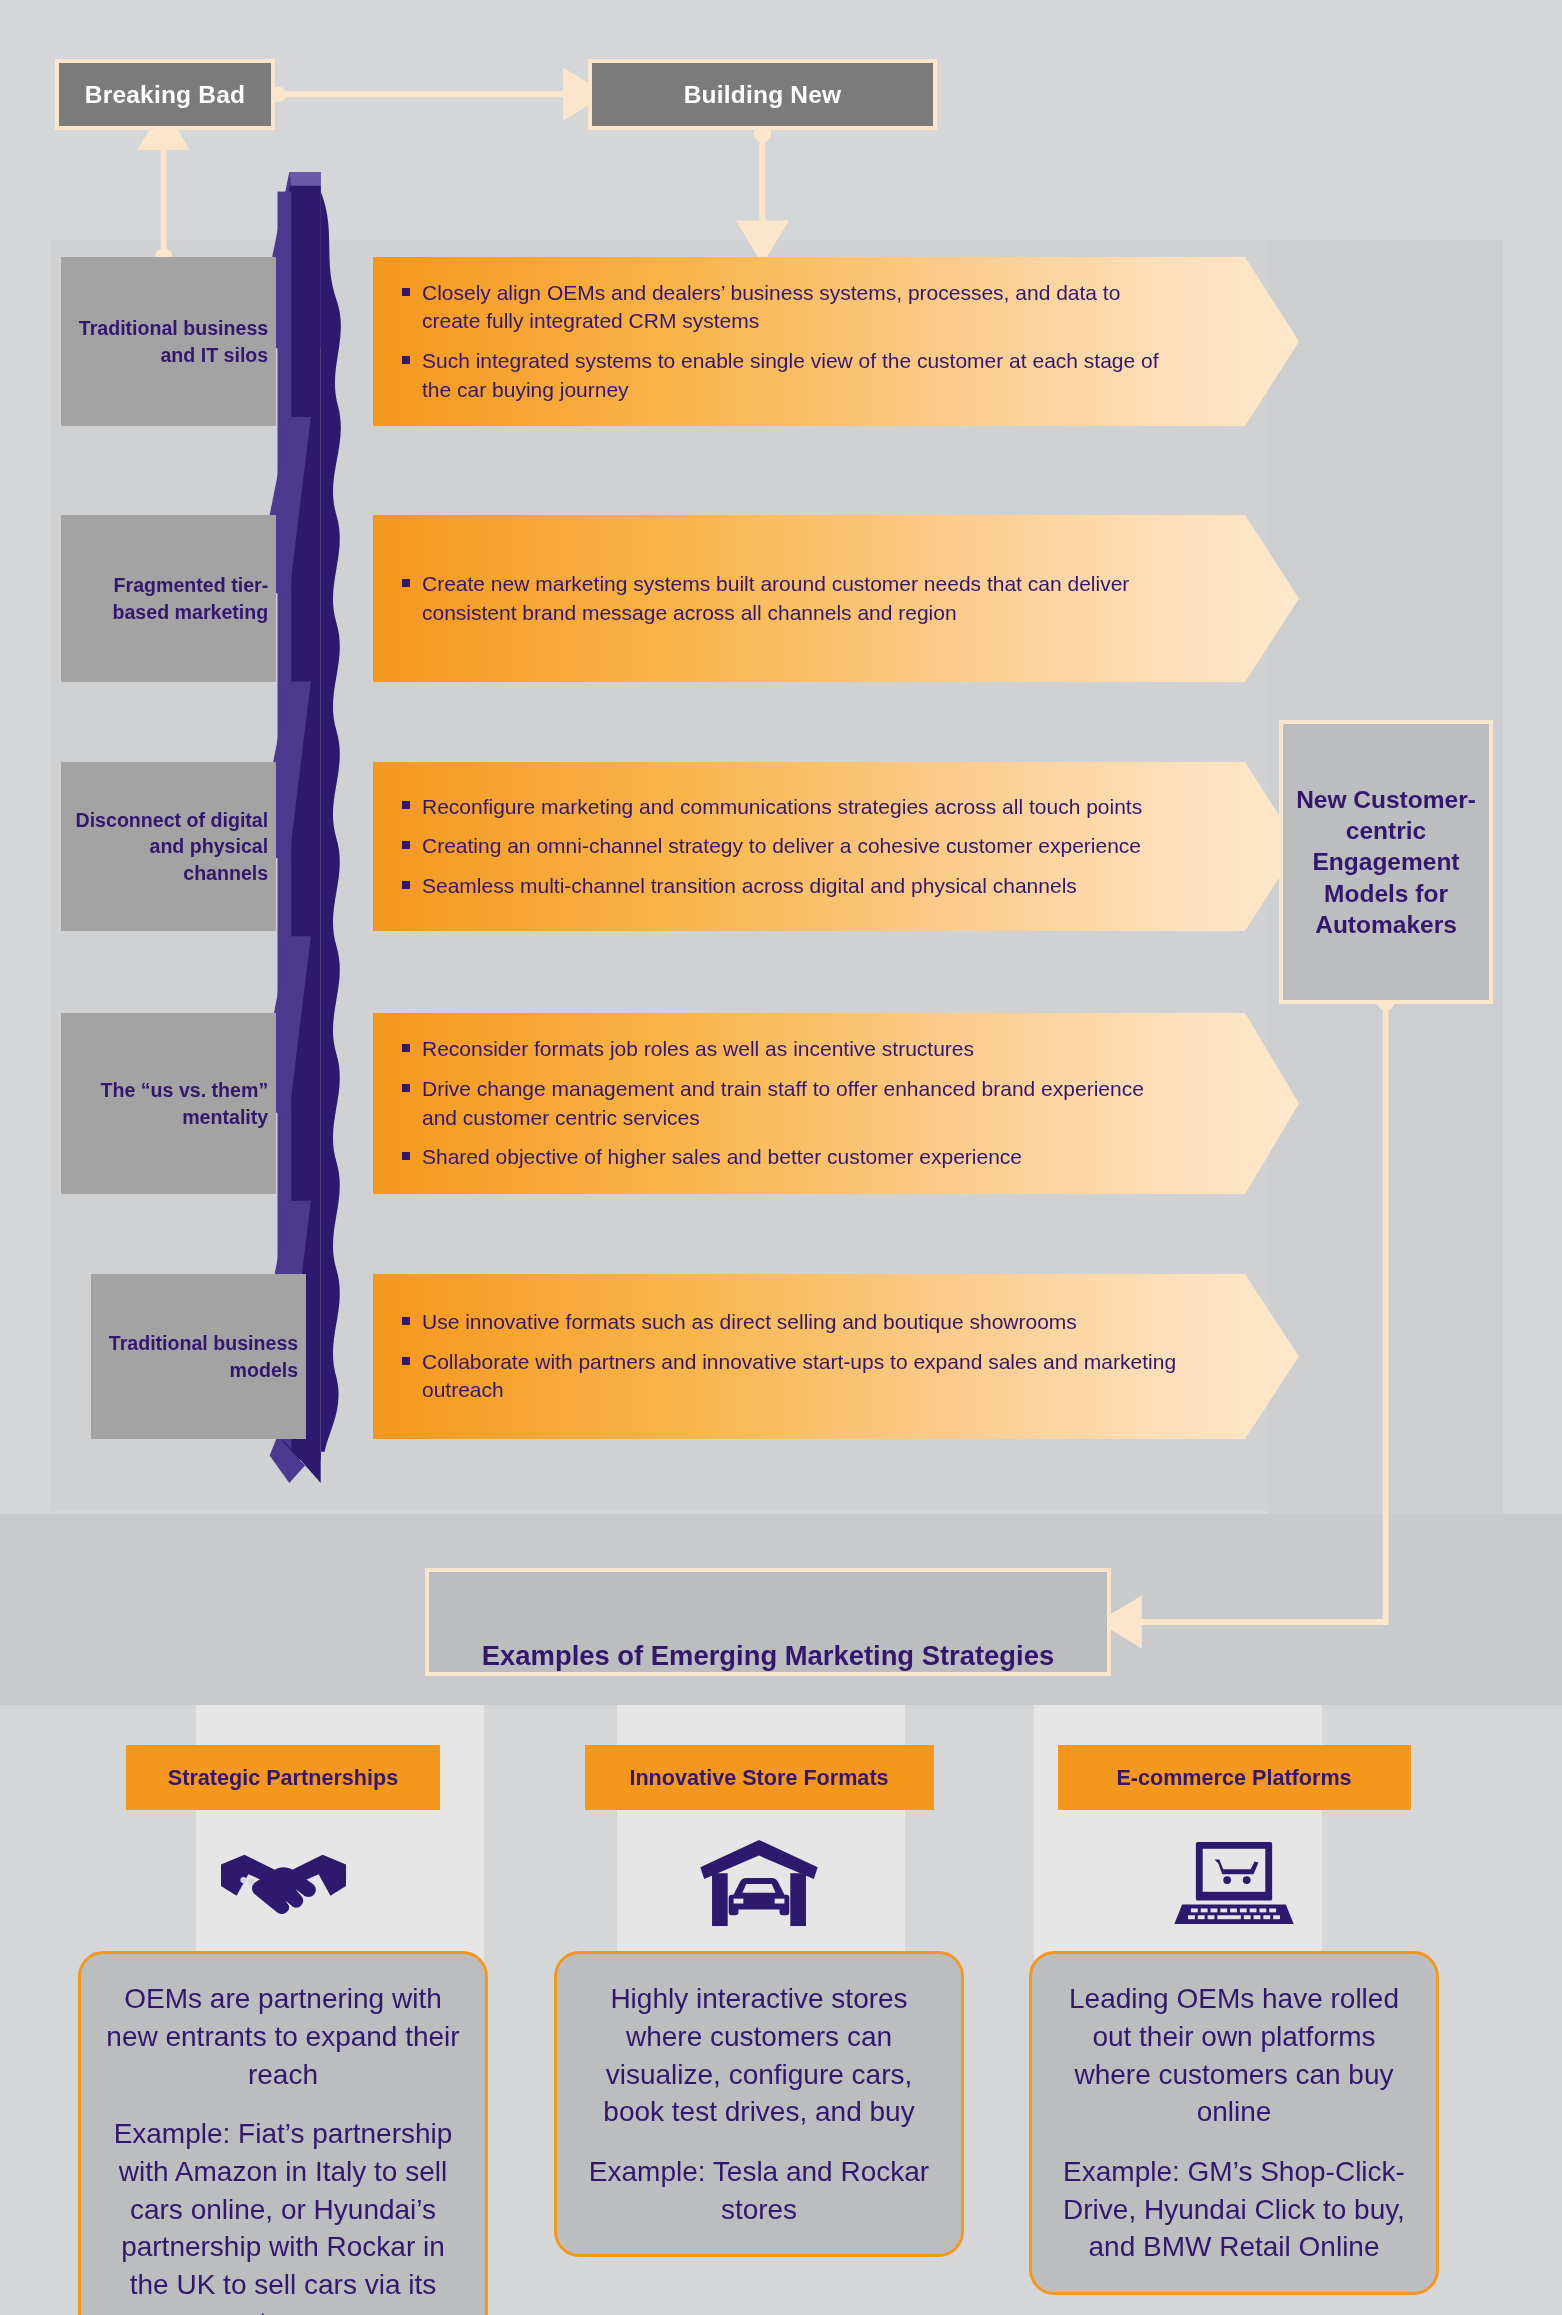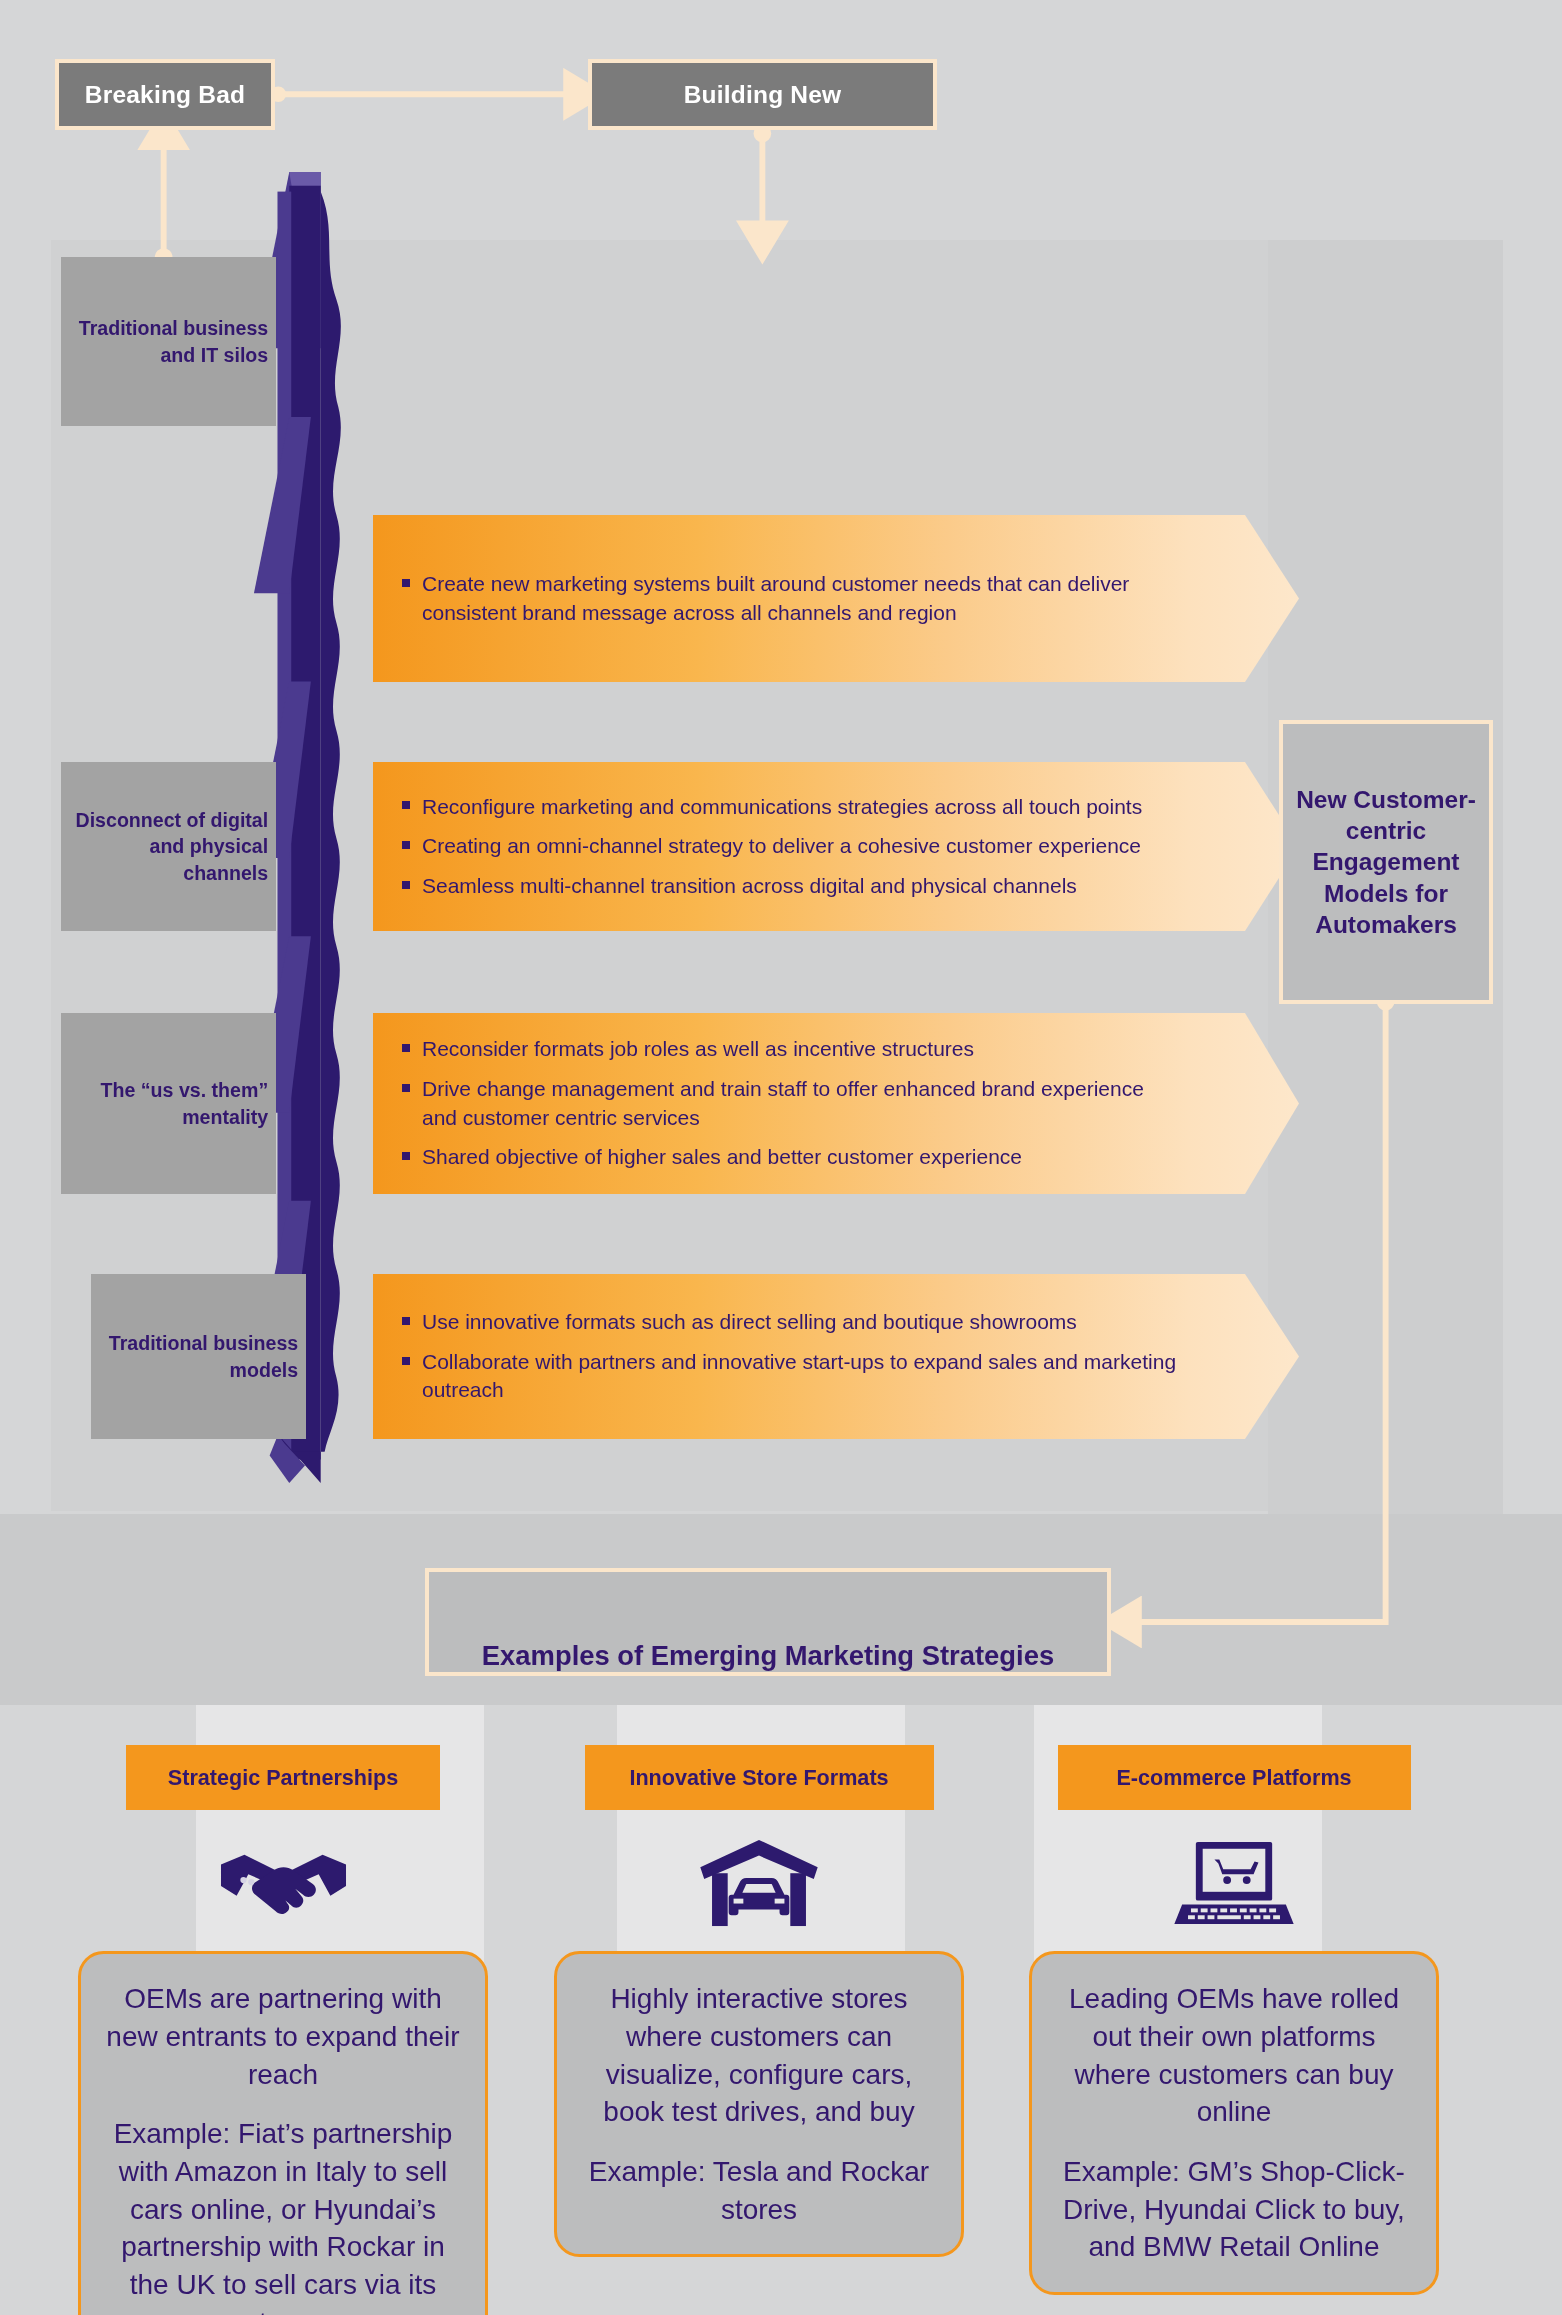--- a/index.html
+++ b/index.html
@@ -222,23 +222,28 @@
 
 <div class="hdr-box" id="hdr-breaking">
   <span>Breaking Bad</span>
 </div>
 <div class="hdr-box" id="hdr-building">
   <span>Building New</span>
 </div>
 
 <div class="row" id="row-0" style="left:61px;top:257px;width:1176px;height:169px;">
   <div class="row-label" style="height:169px;">Traditional business and IT silos</div>
+  <div class="row-arrow" style="width:926px;height:169px;">
+    <div class="bullet">Closely align OEMs and dealers’ business systems, processes, and data to create fully integrated CRM systems</div>
+    <div class="bullet">Such integrated systems to enable single view of the customer at each stage of the car buying journey</div>
+  </div>
 </div>
 
 <div class="row" id="row-1" style="left:61px;top:515px;width:1176px;height:167px;">
+  <div class="row-label" style="height:167px;">Fragmented tier-based marketing</div>
   <div class="row-arrow" style="width:926px;height:167px;">
     <div class="bullet">Create new marketing systems built around customer needs that can deliver consistent brand message across all channels and region</div>
   </div>
 </div>
 
 <div class="row" id="row-2" style="left:61px;top:762px;width:1176px;height:169px;">
   <div class="row-label" style="height:169px;">Disconnect of digital and physical channels</div>
   <div class="row-arrow" style="width:926px;height:169px;">
     <div class="bullet">Reconfigure marketing and communications strategies across all touch points</div>
     <div class="bullet">Creating an omni-channel strategy to deliver a cohesive customer experience</div>

